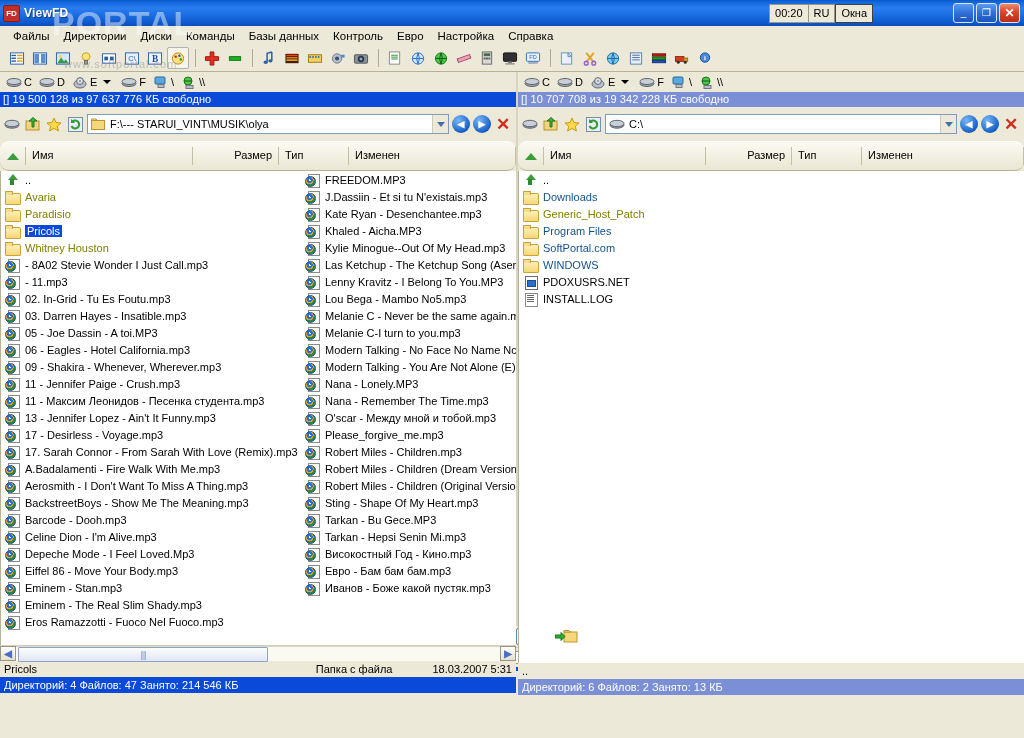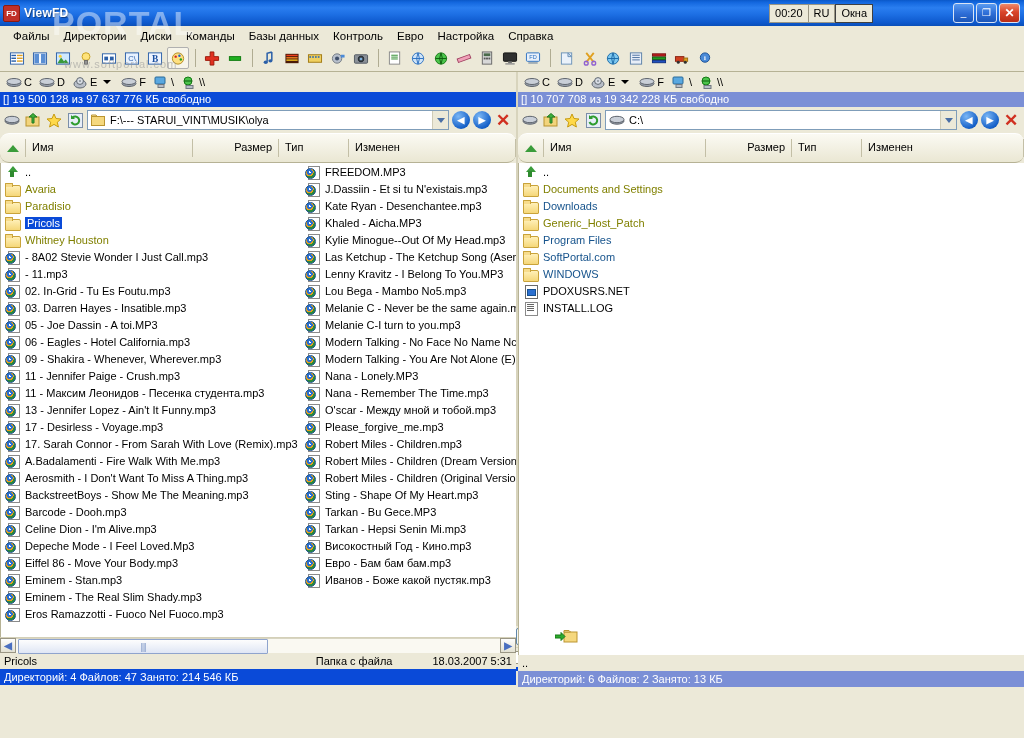--- a/index.html
+++ b/index.html
@@ -111,21 +111,21 @@
            border-top: 4px solid #000; margin: 0 6px 0 2px; }
 
   .freebar {
     height: 15px; line-height: 15px; font-size: 11px; color: #fff;
     padding-left: 3px; letter-spacing: 0.1px; white-space: nowrap; overflow: hidden;
   }
   .freebar.active { background: #0a4ad8; }
   .freebar.inactive { background: #7b8fd6; }
 
   .pathbar {
-    height: 26px; display: flex; align-items: center; gap: 3px;
+    height: 34px; display: flex; align-items: center; gap: 3px;
     padding: 0 4px 0 3px; background: #ece9d8;
   }
   .pbtn { width: 18px; height: 18px; display:flex; align-items:center; justify-content:center; }
   .pathinput {
     flex: 1; height: 20px; background: #fff; border: 1px solid #7f9db9;
     display: flex; align-items: center; padding-left: 3px; gap: 4px;
     font-size: 11px; color: #000; overflow: hidden; white-space: nowrap;
   }
   .pi-drop {
     width: 16px; height: 18px; margin-left: auto; flex: 0 0 16px;
@@ -1027,24 +1027,20 @@
         <div class="ch ch-size">Размер</div>
         <div class="ch ch-type">Тип</div>
         <div class="ch ch-mod">Изменен</div>
       </div>
 
       <div class="filelist right-list">
         <div class="fcol" id="right-col" style="left:0; width:500px;">
             <div class="frow">
               <span class="fi fi-up"></span>
               <span class="fname c-file">..</span>
-            </div>
-            <div class="frow">
-              <span class="fi fi-folder"></span>
-              <span class="fname c-folder">Documents and Settings</span>
             </div>
             <div class="frow">
               <span class="fi fi-folder"></span>
               <span class="fname c-blue">Downloads</span>
             </div>
             <div class="frow">
               <span class="fi fi-folder"></span>
               <span class="fname c-folder">Generic_Host_Patch</span>
             </div>
             <div class="frow">

